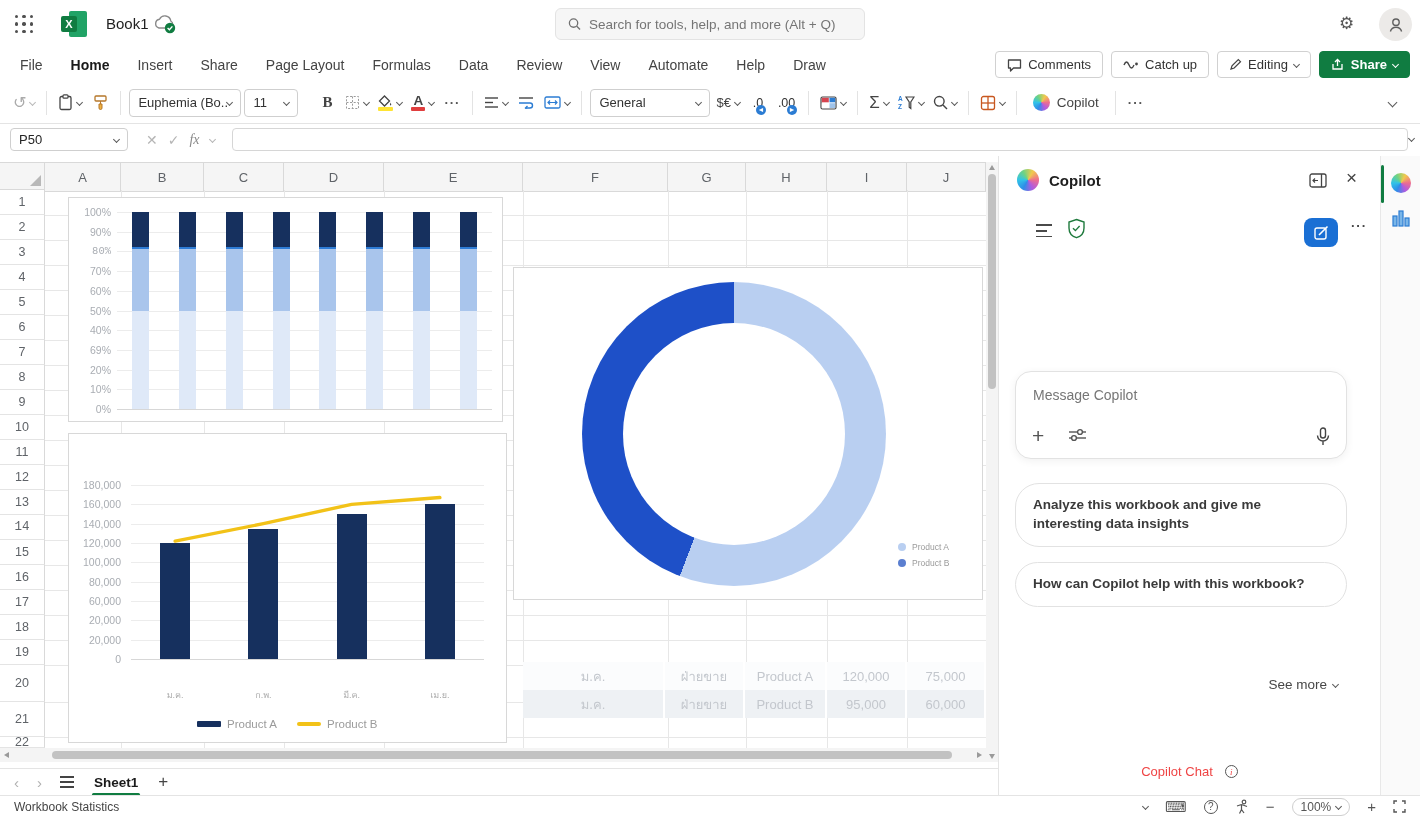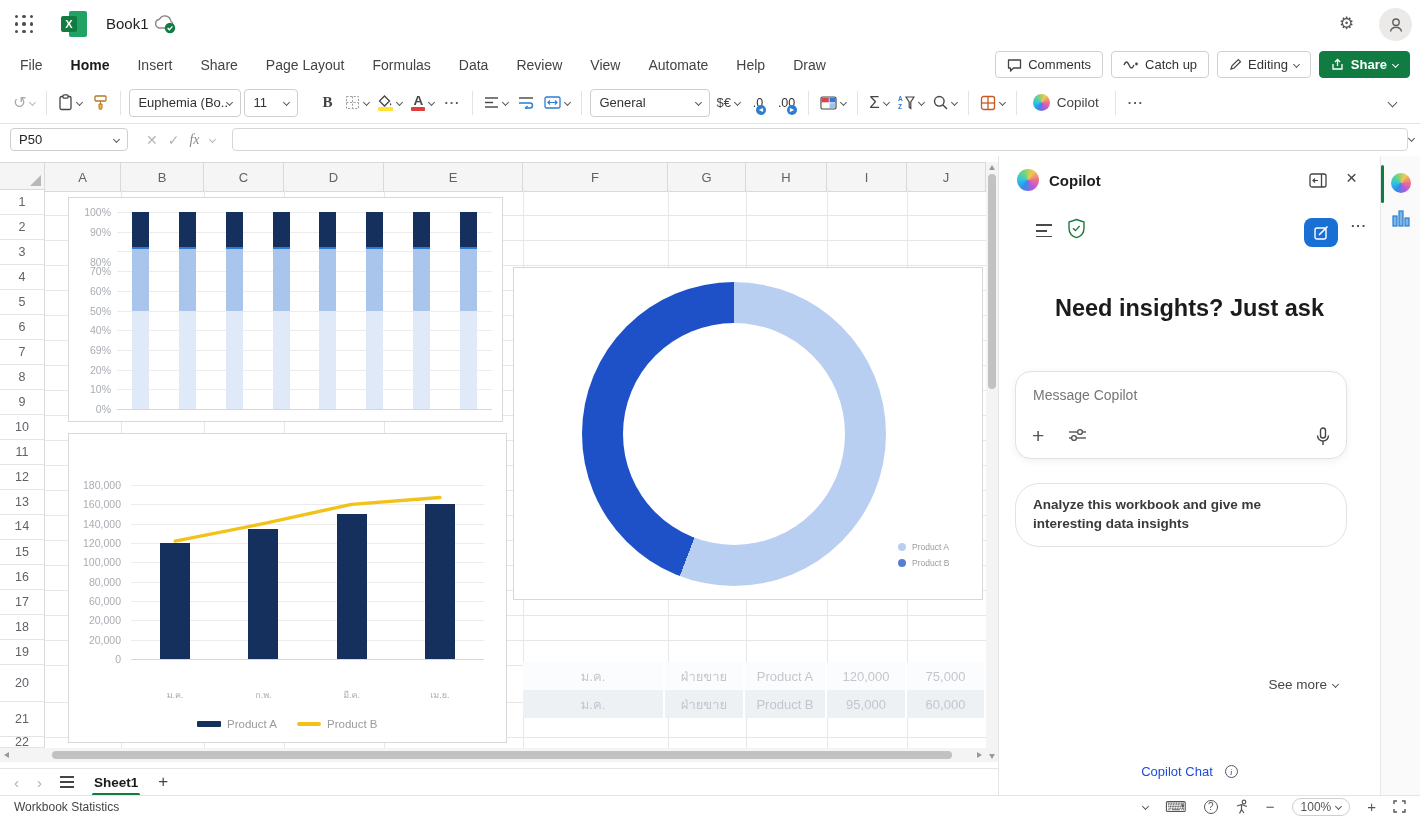--- a/index.html
+++ b/index.html
@@ -87,21 +87,21 @@
   
   #copilot-pane{position:absolute;left:998px;top:156px;width:382px;height:639px;background:#fff;border-left:1px solid #e4e4e4}
   .cop-logo{width:22px;height:22px;border-radius:50%;background:conic-gradient(from 210deg,#2e8de8,#31c3e8,#6fd383,#f2c94c,#ee6d8f,#b05be0,#2e8de8)}
   #cp-title{font-size:15px;font-weight:600;color:#1f1f1f}
   #cp-heading{position:absolute;left:0;top:139px;width:100%;text-align:center;font-size:23.5px;font-weight:bold;color:#1b1b1b}
   #composer{position:absolute;left:16px;top:215px;width:332px;height:88px;border:1px solid #e2e2e2;border-radius:16px;box-shadow:0 2px 8px rgba(0,0,0,.06);background:#fff}
   #composer .ph{position:absolute;left:17px;top:15px;color:#767676;font-size:14px}
   #cp-cards{position:absolute;left:16px;top:327px;width:332px;display:flex;flex-direction:column;gap:15px}
   .sugg{border:1px solid #e2e2e2;border-radius:24px;padding:12px 17px;font-size:13.5px;font-weight:600;color:#3a3a3a;line-height:1.4;background:#fff}
   #see-more{position:absolute;right:42px;top:521px;display:flex;align-items:center;gap:6px;font-size:13.5px;color:#474747}
-  #cp-footer{position:absolute;left:0;top:608px;width:100%;display:flex;justify-content:center;gap:12px;font-size:13px;color:#1d4ed8;align-items:center}
+  #cp-footer{position:absolute;left:0;top:608px;width:100%;display:flex;justify-content:center;gap:12px;font-size:13px;color:#ef4444;align-items:center}
   #compose-btn{position:absolute;left:305px;top:62px;width:34px;height:29px;background:#1a6fd4;border-radius:8px;display:flex;align-items:center;justify-content:center}
   
   #rightrail{position:absolute;left:1380px;top:156px;width:40px;height:639px;background:#fafafa;border-left:1px solid #e8e8e8}
   #rail-accent{position:absolute;left:0;top:9px;width:3px;height:38px;background:#107c41;border-radius:2px}
   
   .plot{position:absolute}
   .barslot{flex:1;display:flex;align-items:flex-end;justify-content:center;height:100%}
   .stack{display:flex;flex-direction:column-reverse;height:100%}
   .xlab{position:absolute;font-size:9px;color:#ababab;text-align:center;transform:translateX(-50%)}
   .legend-item{position:absolute;display:flex;align-items:center;gap:6px;font-size:11.5px;color:#9b9b9b}
@@ -124,20 +124,27 @@
   <div id="xl-logo">
       <span class="doc"></span>
       <span class="sq">X</span>
     </div>
   <div id="doc-title">Book1</div>
   <svg class="abs" style="left:153px;top:13px" width="24" height="22" viewBox="0 0 24 22">
     <path d="M6 15 A4.5 4.5 0 0 1 6.5 6.2 A6 6 0 0 1 17.8 8 A4 4 0 0 1 17.5 15 Z" fill="none" stroke="#8a8a8a" stroke-width="1.4"></path>
     <circle cx="17" cy="15" r="5.2" fill="#107c41"></circle>
     <path d="M14.6 15 l1.8 1.8 l3-3.4" stroke="#fff" stroke-width="1.4" fill="none"></path>
   </svg>
+  <div id="search-pill">
+    <svg width="14" height="14" viewBox="0 0 14 14">
+        <circle cx="6" cy="6" r="4.5" fill="none" stroke="#707070" stroke-width="1.4"></circle>
+        <line x1="9.5" y1="9.5" x2="13" y2="13" stroke="#707070" stroke-width="1.4"></line>
+      </svg>
+    <input placeholder="Search for tools, help, and more (Alt + Q)" style="">
+  </div>
   <div class="abs gear" style="left:1339px;top:13px">⚙</div>
   <div id="avatar">
     <svg width="18" height="18" viewBox="0 0 18 18">
         <circle cx="9" cy="6.2" r="3.2" fill="none" stroke="#5f5f5f" stroke-width="1.4"></circle>
         <path d="M3.4 15.5 a5.8 5.8 0 0 1 11.2 0" fill="none" stroke="#5f5f5f" stroke-width="1.4"></path>
       </svg>
   </div>
 </div>
 
 <div id="menubar">
@@ -492,21 +499,21 @@
               <div style="width: 100%; height: 50%; background: rgb(223, 233, 248);"></div>
               <div style="width: 100%; height: 31%; background: rgb(169, 197, 236);"></div>
               <div style="width: 100%; height: 19%; background: rgb(22, 48, 94); border-bottom: 2px solid rgb(46, 124, 214);"></div>
             </div>
           </div>
         </div>
       </div>
     <div id="c1yaxis"></div>
   <div class="ytick" style="top: 14px; right: 391px;">100%</div>
       <div class="ytick" style="top: 33.7px; right: 391px;">90%</div>
-      <div class="ytick" style="top: 64px; right: 391px;">80%</div>
+      <div class="ytick" style="top: 53px; right: 391px; font-family: Liberation Mono, monospace;">80%</div>
       <div class="ytick" style="top: 73.1px; right: 391px;">70%</div>
       <div class="ytick" style="top: 92.8px; right: 391px;">60%</div>
       <div class="ytick" style="top: 112.5px; right: 391px;">50%</div>
       <div class="ytick" style="top: 132.2px; right: 391px;">40%</div>
       <div class="ytick" style="top: 151.9px; right: 391px;">69%</div>
       <div class="ytick" style="top: 171.6px; right: 391px;">20%</div>
       <div class="ytick" style="top: 191.3px; right: 391px;">10%</div>
       <div class="ytick" style="top: 211px; right: 391px;">0%</div>
     </div>
 
@@ -672,39 +679,39 @@
       <path d="M6 10.2 l2.4 2.4 4.2-4.6" fill="none" stroke="#1f7a3d" stroke-width="1.4"></path>
     </svg>
   <div id="compose-btn">
     <svg width="15" height="15" viewBox="0 0 15 15">
         <rect x="1" y="3" width="11" height="11" rx="2" fill="none" stroke="#fff" stroke-width="1.4"></rect>
         <line x1="5" y1="10" x2="13.5" y2="1.5" stroke="#fff" stroke-width="1.6"></line>
       </svg>
   </div>
   <span class="abs" style="left:352px;top:62px;font-weight:bold;color:#444;letter-spacing:1px">···</span>
 
-  <div id="cp-heading">Need insights? Just ask</div>
 
   <div id="composer">
     <div class="ph">Message Copilot</div>
     <span class="abs" style="left:16px;bottom:10px;font-size:21px;color:#555;font-weight:300">+</span>
     <svg class="abs" style="left:52px;bottom:16px" width="19" height="14" viewBox="0 0 19 14">
         <line x1="1" y1="4" x2="18" y2="4" stroke="#555" stroke-width="1.4"></line>
         <circle cx="12" cy="4" r="2.4" fill="#fff" stroke="#555" stroke-width="1.4"></circle>
         <line x1="1" y1="10" x2="18" y2="10" stroke="#555" stroke-width="1.4"></line>
         <circle cx="6" cy="10" r="2.4" fill="#fff" stroke="#555" stroke-width="1.4"></circle>
       </svg>
     <svg class="abs" style="right:16px;bottom:12px" width="14" height="19" viewBox="0 0 14 19">
         <rect x="4.5" y="1" width="5" height="10" rx="2.5" fill="none" stroke="#444" stroke-width="1.4"></rect>
         <path d="M1.5 8.5 a5.5 5.5 0 0 0 11 0 M7 14 v4" fill="none" stroke="#444" stroke-width="1.4"></path>
       </svg>
   </div>
 
   <div id="cp-cards">
       <div class="sugg">Analyze this workbook and give me interesting data insights</div>
+      <div class="sugg">How can Copilot help with this workbook?</div>
     </div>
 
   <div id="see-more">
       <span>See more</span>
       <span class="chev sm"></span>
     </div>
 
   <div id="cp-footer">
       <span>Copilot Chat</span>
       <span class="qcirc" style="width:13px;height:13px;border-width:1px;font-size:9px;font-style:italic;font-family:'Liberation Serif',serif">i</span>

